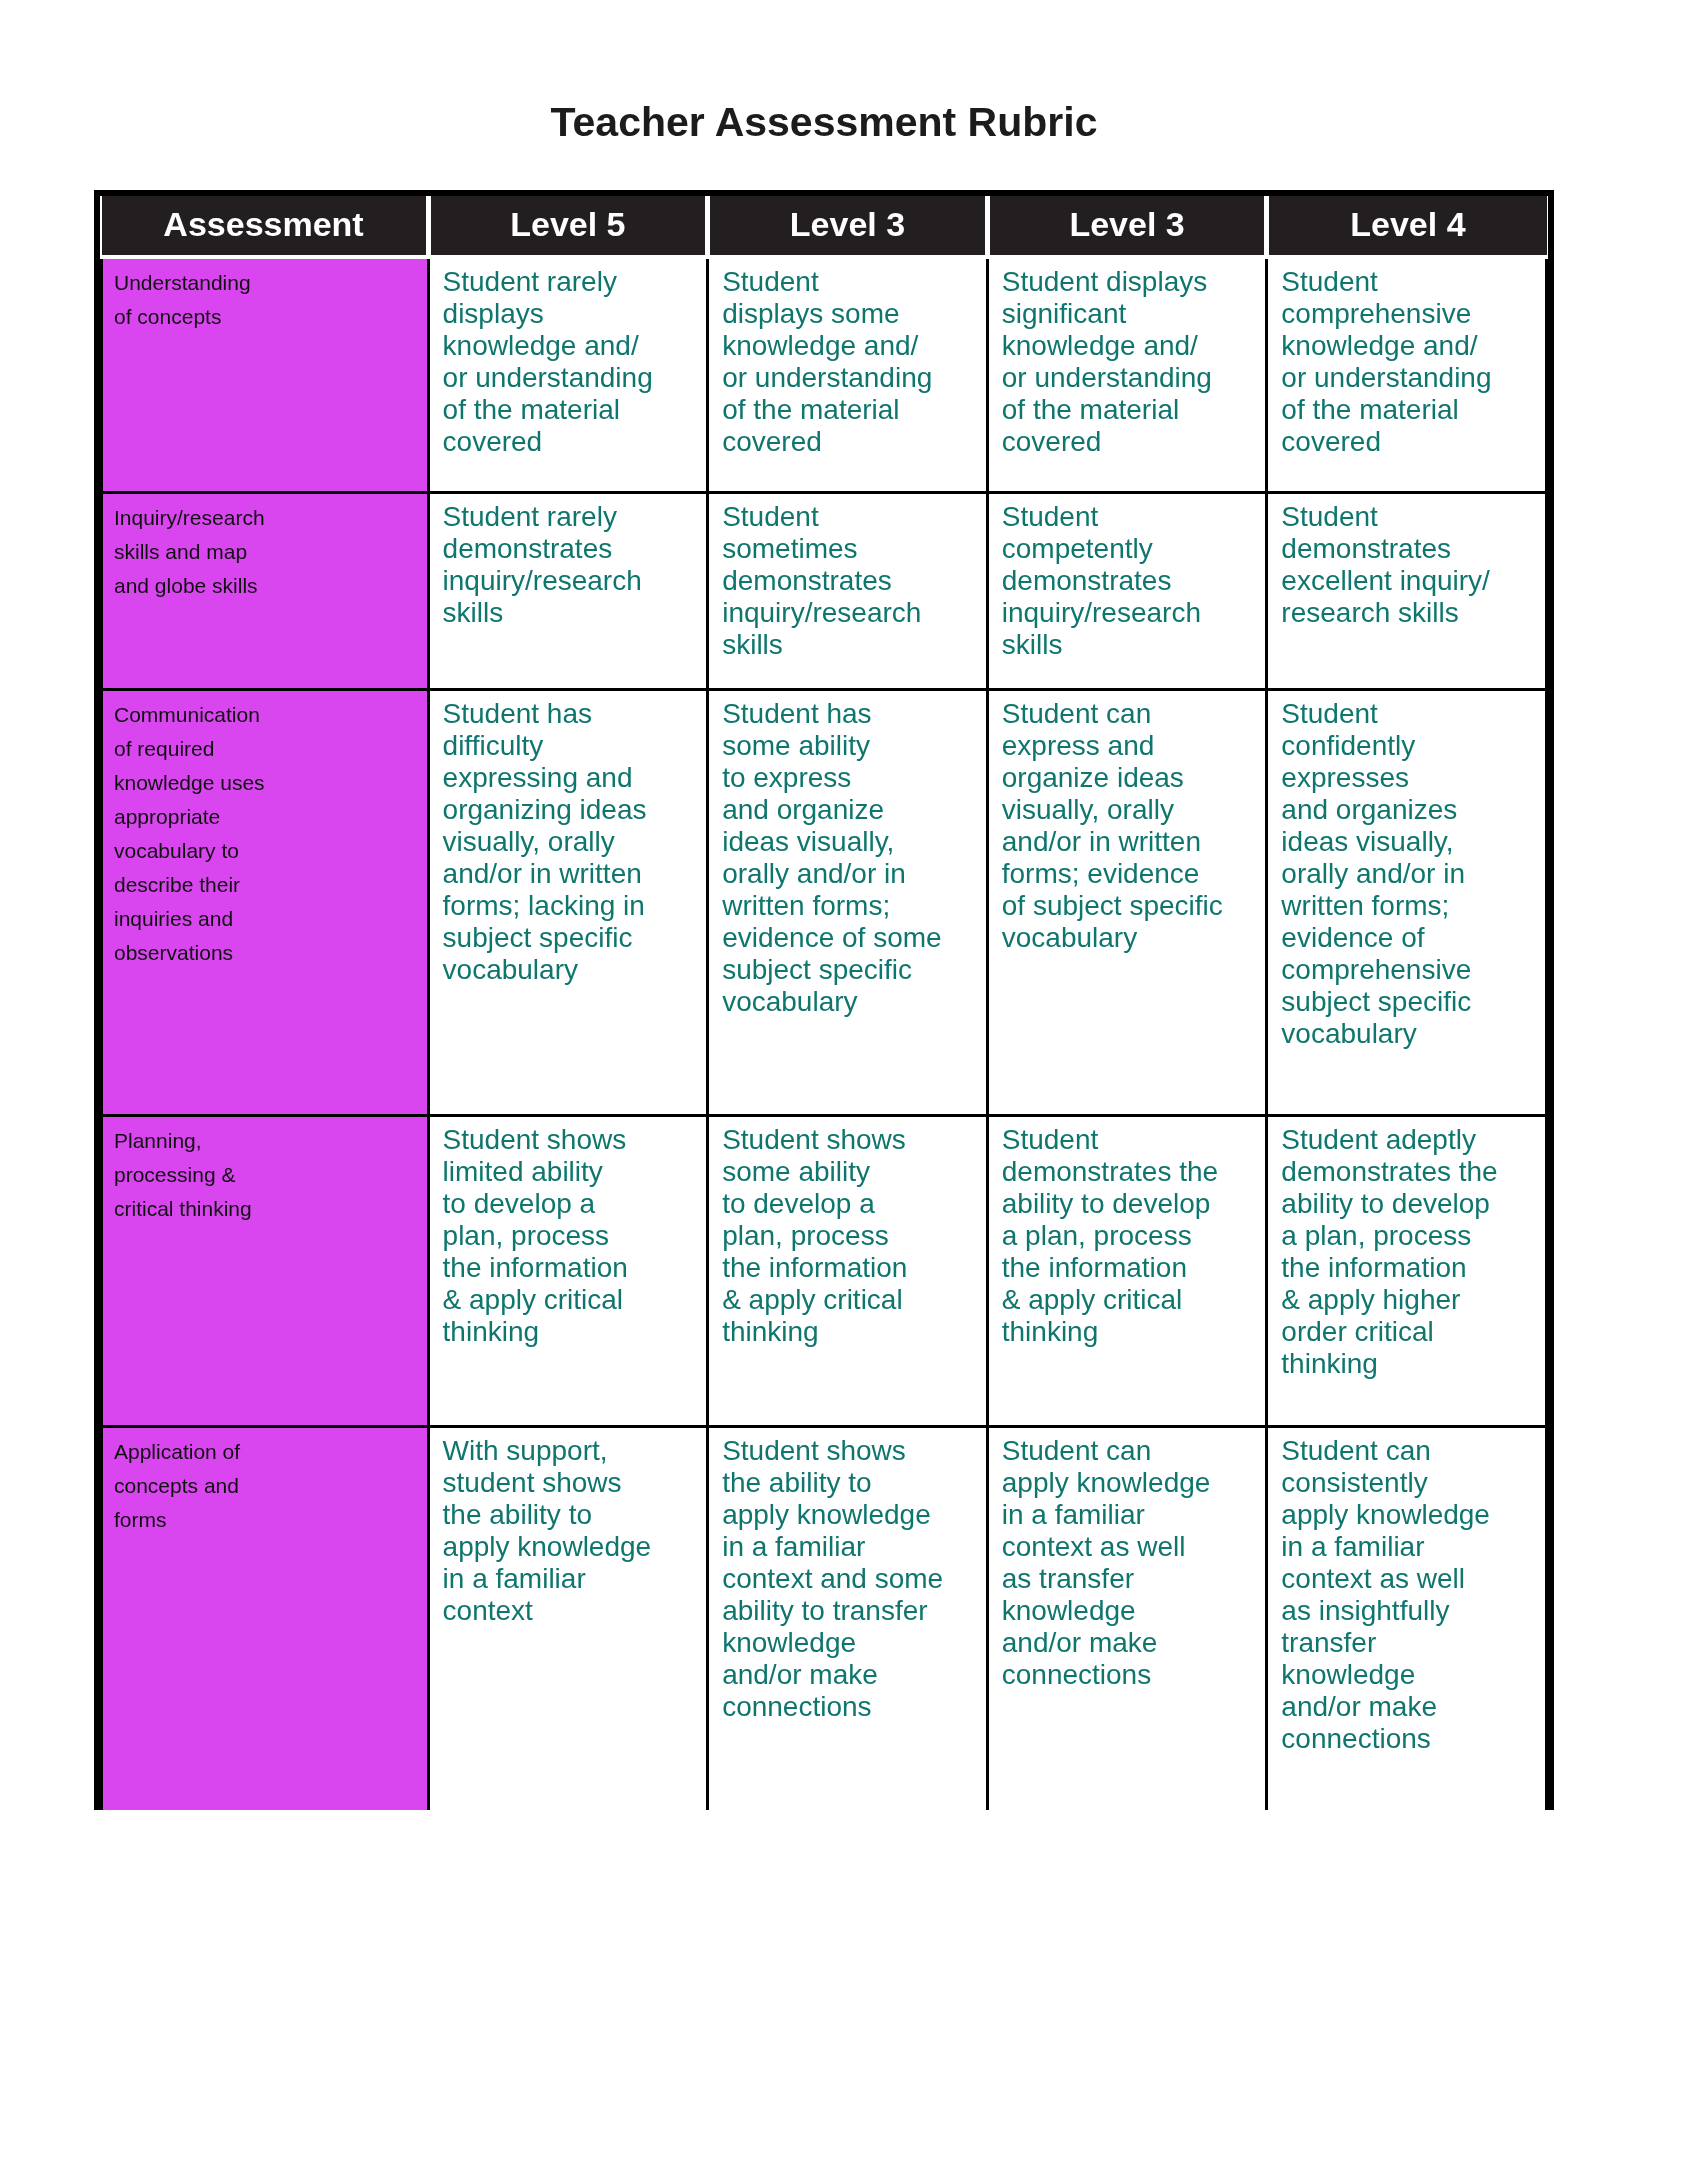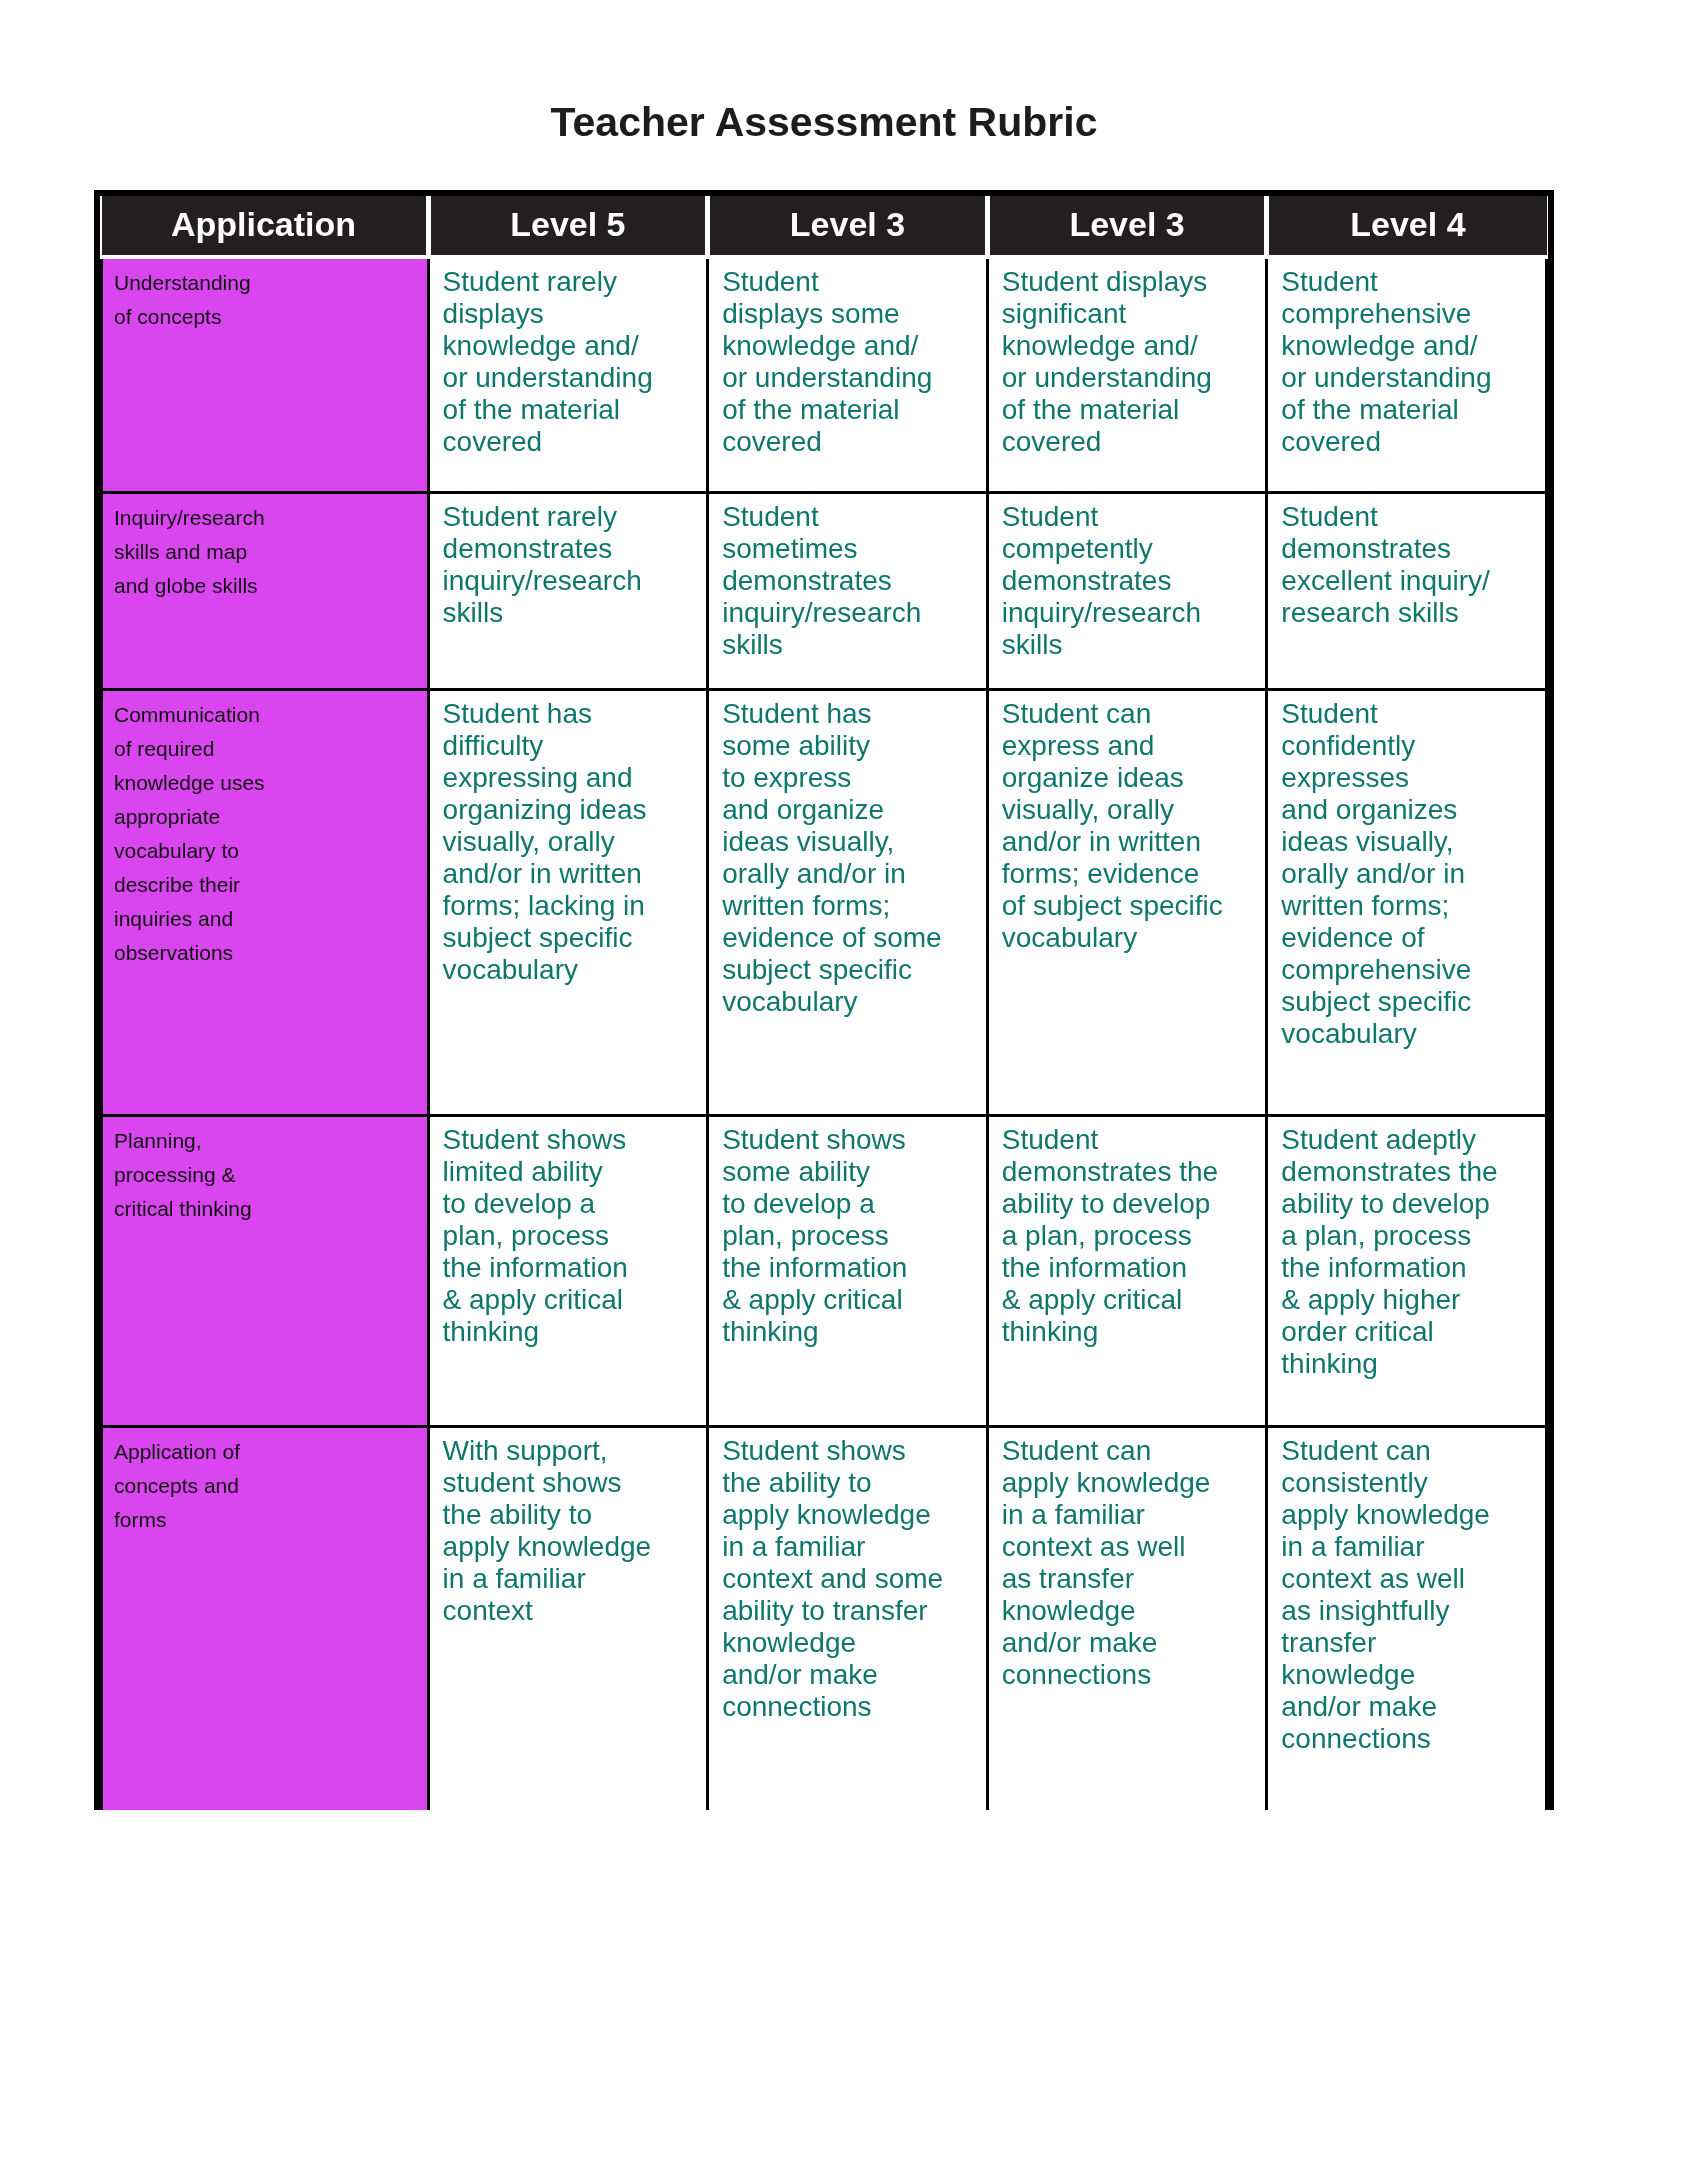--- a/index.html
+++ b/index.html
@@ -102,21 +102,21 @@
     <table class="rubric">
       <colgroup>
         <col class="cat-col">
           <col class="lvl-col">
           <col class="lvl-col">
           <col class="lvl-col">
           <col class="lvl-col">
       </colgroup>
       <thead>
         <tr>
-          <th>Application</th>
+          <th>Assessment</th>
           <th>Level 5</th>
           <th>Level 3</th>
           <th>Level 3</th>
           <th>Level 4</th>
         </tr>
       </thead>
       <tbody>
         <tr class="r1">
           <td class="cat">Understanding
 of concepts</td>

